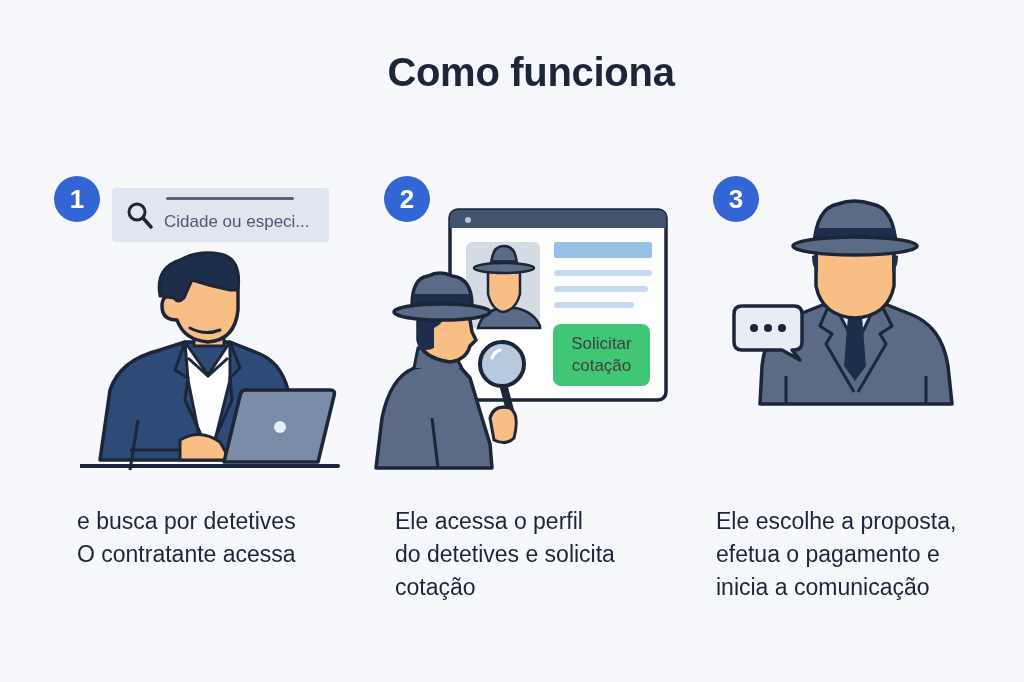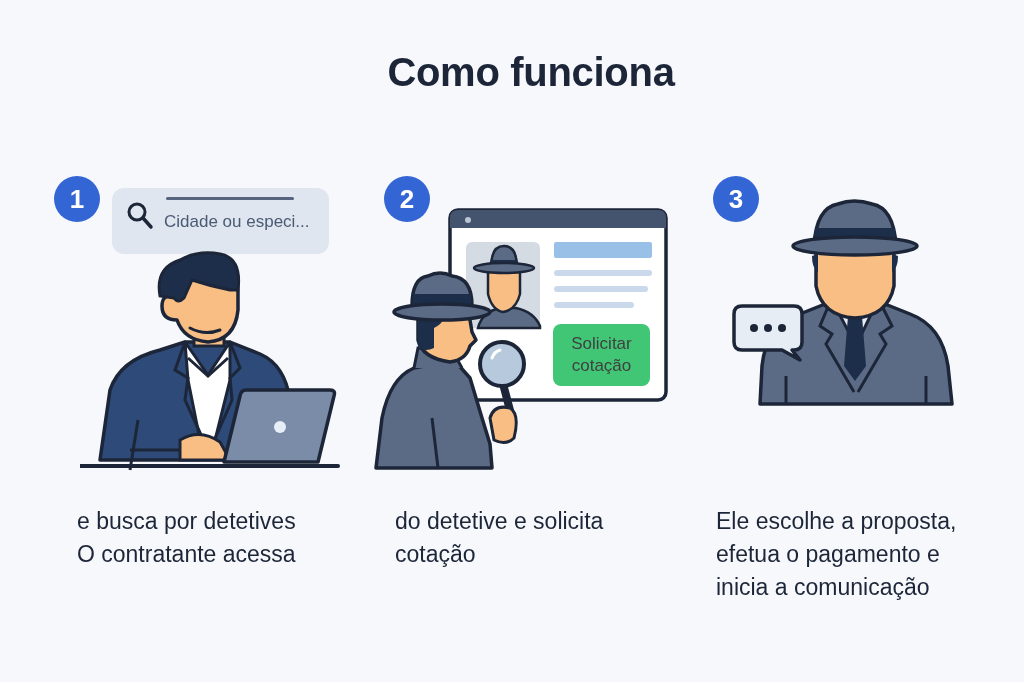--- a/index.html
+++ b/index.html
@@ -15,22 +15,22 @@
     text-align: center; font-size: 40px; font-weight: 700; color: #1c2638;
     letter-spacing: -0.3px;
     padding-left: 19px;
   }
   .step-badge {
     position: absolute; width: 46px; height: 46px; border-radius: 50%;
     background: #3465d4; color: #fff; font-weight: 700; font-size: 26px;
     display: flex; align-items: center; justify-content: center;
   }
   .search-pill {
-    position: absolute; left: 112px; top: 188px; width: 217px; height: 66px;
-    background: #dfe6ef; border-radius: 12px;
+    position: absolute; left: 112px; top: 188px; width: 217px; height: 54px;
+    background: #dfe6ef; border-radius: 4px;
   }
   .search-pill .line {
     position: absolute; left: 54px; top: 9px; width: 128px; height: 3px;
     background: #55657d; border-radius: 2px;
   }
   .search-pill .icon { position: absolute; left: 14px; top: 12px; }
   .search-pill .placeholder {
     position: absolute; left: 52px; top: 24px; font-size: 17px; color: #4a5a73;
     white-space: nowrap;
   }
@@ -139,21 +139,22 @@
     <ellipse cx="70" cy="44" rx="48" ry="8" fill="#5b6b85" stroke="#1c2638" stroke-width="3.5"></ellipse>
 
     <line x1="130" y1="112" x2="140" y2="150" stroke="#1c2638" stroke-width="8" stroke-linecap="round"></line>
     <circle cx="130" cy="96" r="22" fill="#b7c9dc" stroke="#1c2638" stroke-width="4"></circle>
     <path d="M120 90 Q122 84 128 82" fill="none" stroke="#ffffff" stroke-width="3" stroke-linecap="round"></path>
 
     <path d="M118 150 Q122 136 138 140 Q148 146 142 170 Q134 178 122 172 Z" fill="#f9be84" stroke="#1c2638" stroke-width="3"></path>
   </svg>
 
   <div class="caption" style="left:395px;top:505px;">
-    <div>do detetive e solicita</div>
+    <div>Ele acessa o perfil</div>
+    <div>do detetives e solicita</div>
     <div>cotação</div>
   </div>
 </div>
 
 <div>
   <div class="step-badge" style="left:713px;top:176px;">3</div>
 
   <svg class="illus" style="left:730px;top:196px;" width="235" height="212" viewBox="0 0 235 212">
 
     <path d="M30 208 L32 170 Q36 130 70 118 L100 106 L150 106 L180 118 Q212 130 218 170 L222 208 Z" fill="#5b6b85" stroke="#1c2638" stroke-width="3.5" stroke-linejoin="round"></path>

